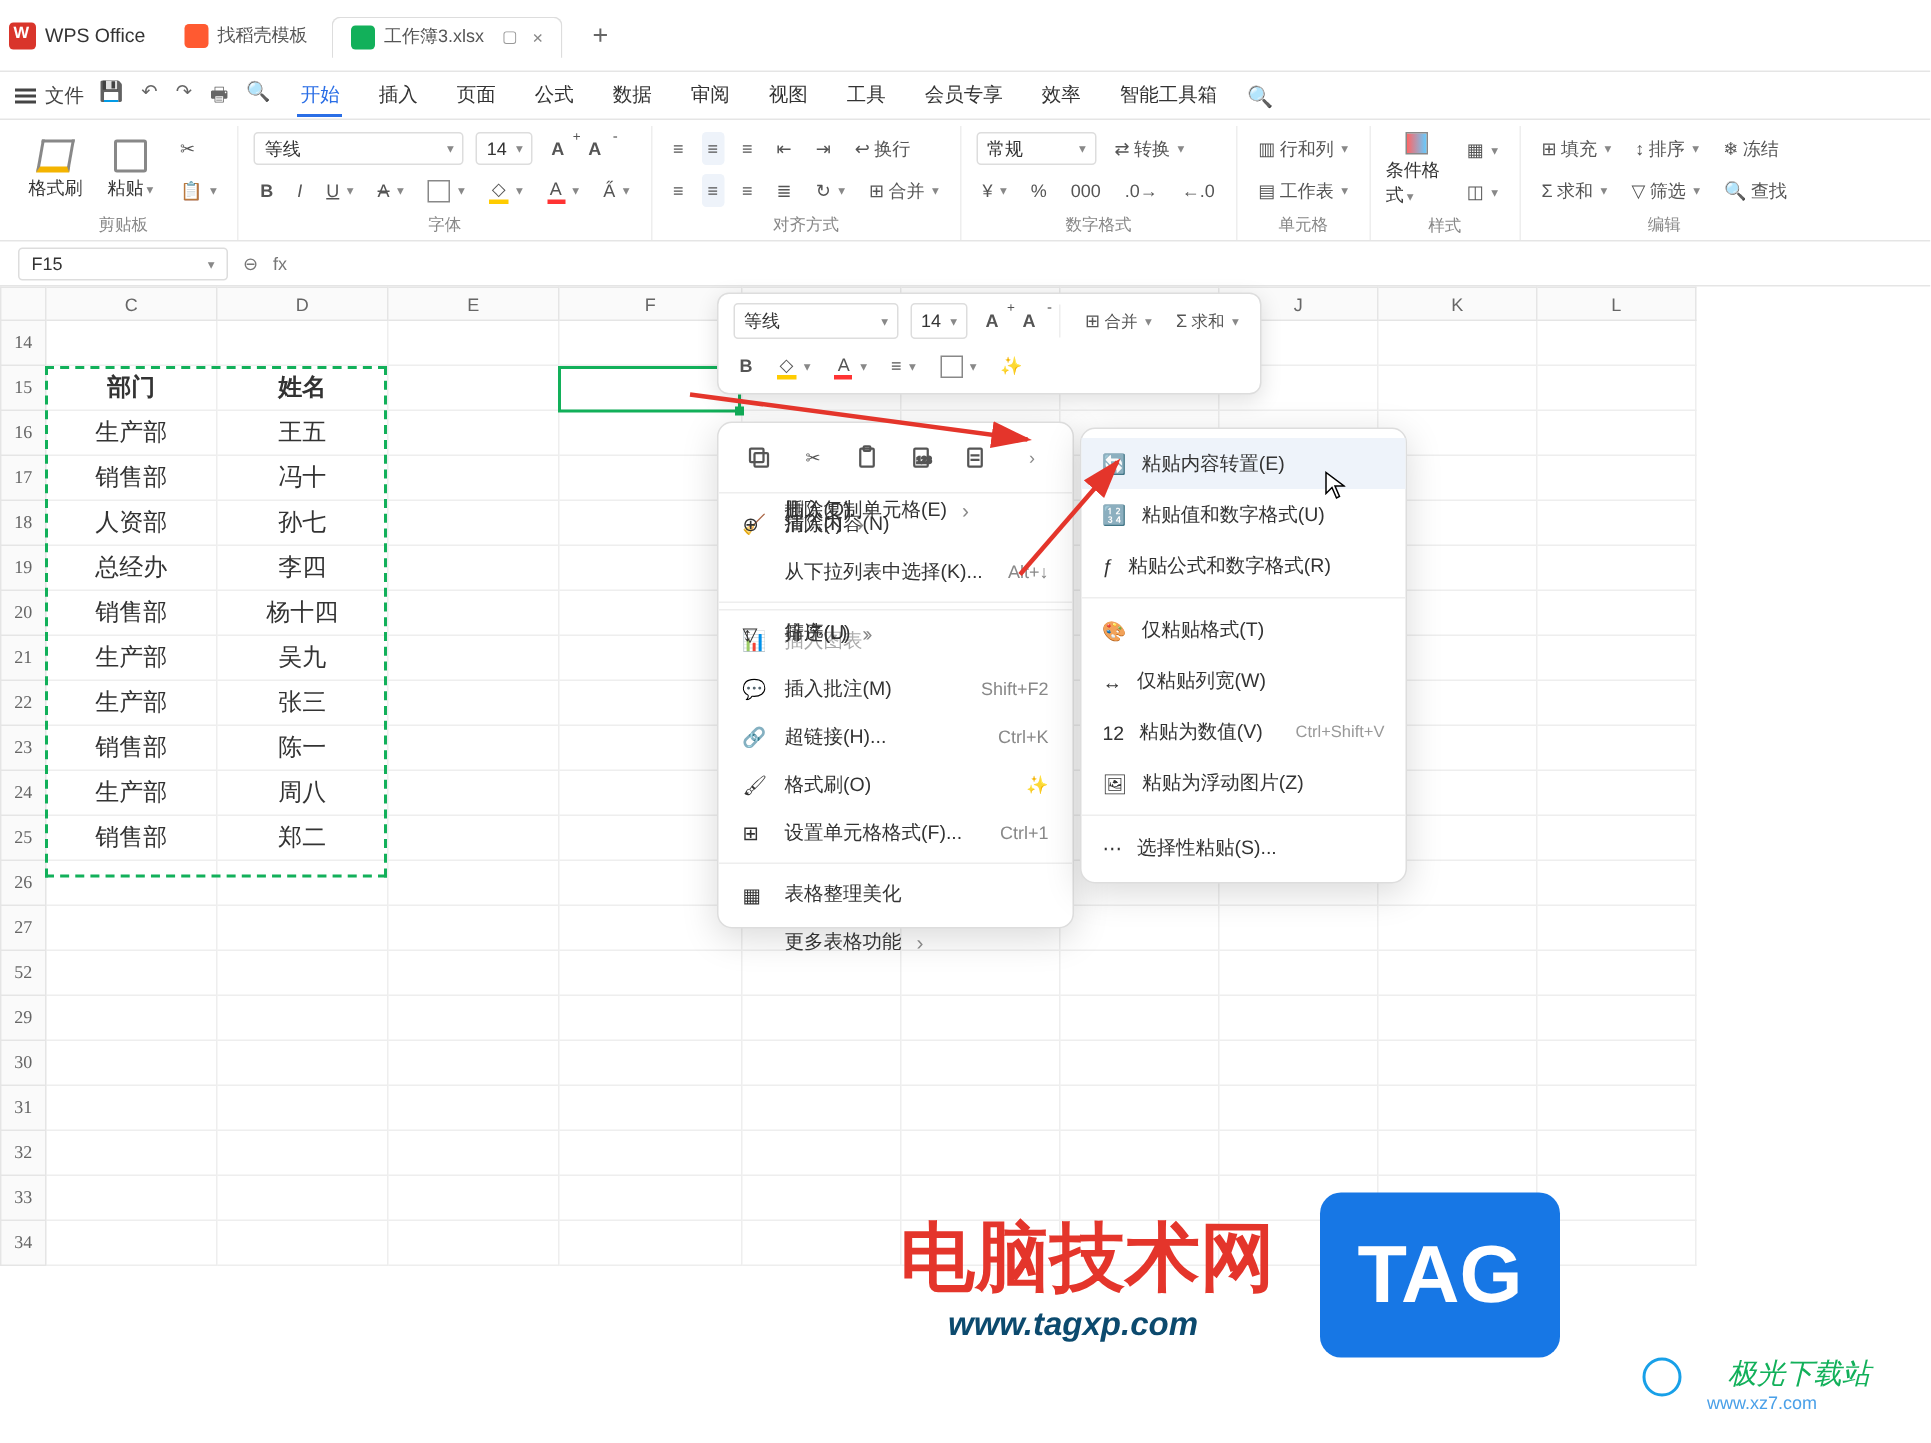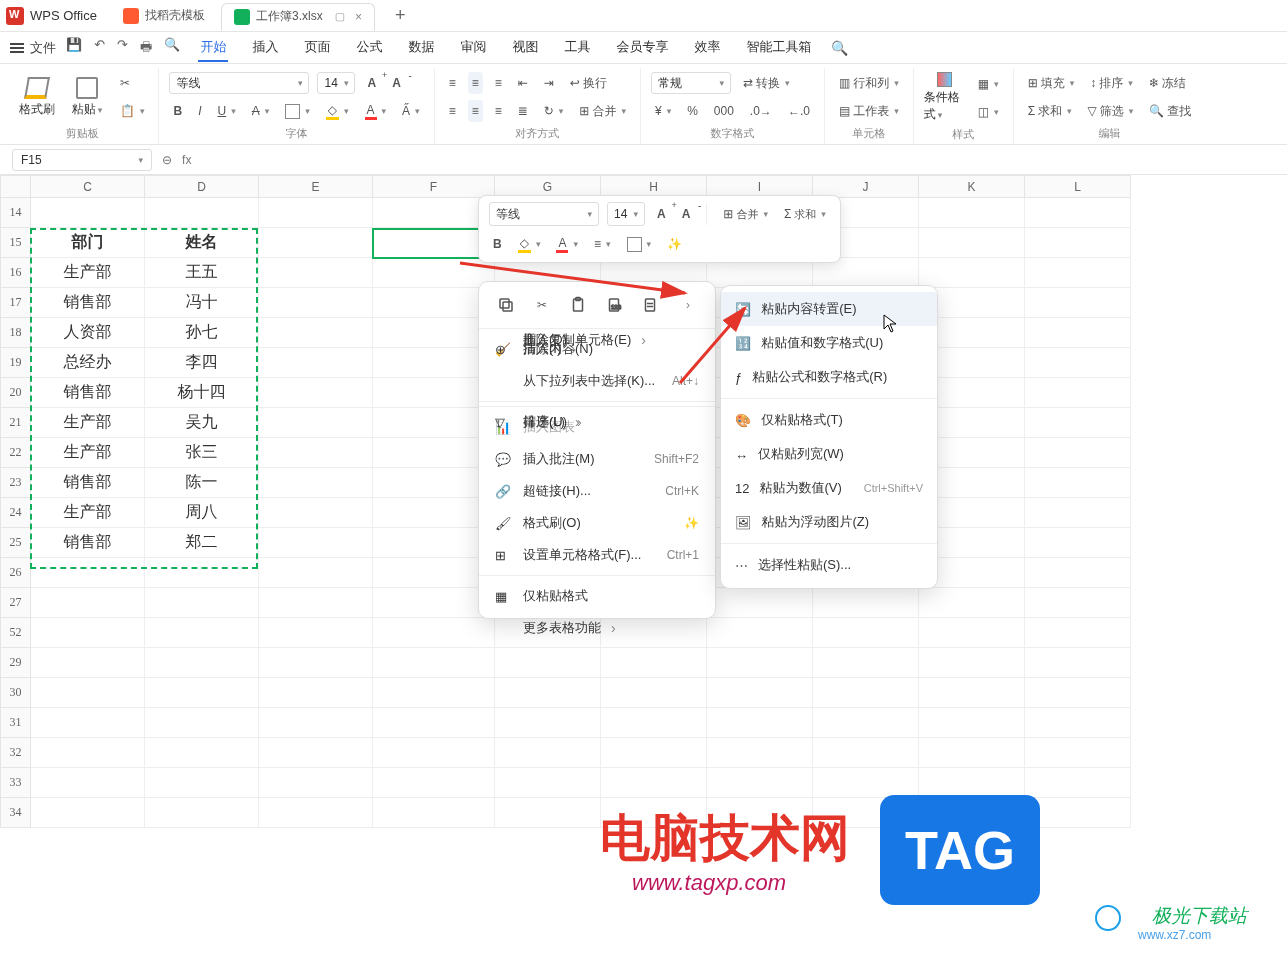--- a/index.html
+++ b/index.html
@@ -1,18 +1,18 @@
 <!DOCTYPE html>
 <html><head>
 <meta charset="utf-8">
 <style>
   * { box-sizing: border-box; }
   body { margin:0; font-family: "Microsoft YaHei", Arial, sans-serif; font-size:12px; color:#333; background:#fff; overflow:hidden; width:1287px; height:962px; position:relative;}
   
-  .title-bar { height:32px; display:flex; align-items:center; padding:0 6px; border-bottom:1px solid #e5e5e5; background:#fff;}
+  .title-bar { height:48px; display:flex; align-items:center; padding:0 6px; border-bottom:1px solid #e5e5e5; background:#fff;}
   .app-logo { width:18px; height:18px; background:#d9352b; border-radius:3px; margin-right:6px; position:relative;}
   .app-logo::before{ content:"W"; color:#fff; font-weight:bold; font-size:11px; position:absolute; left:3px; top:1px;}
   .app-name { font-size:13px; color:#333; margin-right:14px;}
   .tab { display:flex; align-items:center; height:28px; padding:0 12px; border-radius:6px 6px 0 0; margin-right:4px; cursor:pointer; color:#555;}
   .tab .icon { width:16px; height:16px; border-radius:3px; margin-right:6px; display:inline-block;}
   .tab.template .icon{ background:#ff5a31;}
   .tab.file .icon{ background:#12b05a;}
   .tab.active { background:#fff; border:1px solid #ddd; border-bottom:1px solid #fff; position:relative; top:1px;}
   .tab .win { margin-left:12px; color:#999; font-size:11px;}
   .tab .close { margin-left:10px; color:#888;}
@@ -84,21 +84,21 @@
   
   .sub { position:absolute; background:#fff; border:1px solid #ddd; border-radius:10px; box-shadow:0 6px 24px rgba(0,0,0,0.15); padding:6px 0; width:218px;}
   .sub .item{ display:flex; align-items:center; padding:8px 14px; cursor:pointer; gap:10px; font-size:13px; color:#333;}
   .sub .item .r{ margin-left:auto; color:#999; font-size:11px;}
   .sub .item:hover, .sub .item.hl{ background:#eef3fa;}
   .sub hr{border:none;border-top:1px solid #eee; margin:4px 0;}
   
   .arrow{ position:absolute; pointer-events:none;}
   
   .wm1 { position:absolute; font-size:50px; font-weight:bold; color:#e4352b; font-family:"Microsoft YaHei"; }
-  .wm1-sub { position:absolute; font-size:22px; color:#be185d; font-style:italic; font-weight:normal;}
+  .wm1-sub { position:absolute; font-size:22px; color:#0c4a6e; font-style:italic; font-weight:bold;}
   .wm2 { position:absolute; width:160px; height:110px; background:#1777e5; border-radius:14px; color:#fff; font-size:54px; font-weight:bold; display:flex; align-items:center; justify-content:center;}
   .wm3 { position:absolute; font-size:19px; color:#12b05a; font-style:italic;}
   .wm3b{ position:absolute; font-size:12px; color:#4aa0e8;}
   .wm3-logo{ position:absolute; width:26px;height:26px;border:2px solid #18a0e8;border-radius:50%;}
   
   .cursor{ position:absolute; width:14px; height:20px; }
 </style>
 </head>
 <body>
 
@@ -719,21 +719,21 @@
       <span class="r">✨</span>
     </div>
   <div class="item">
       <span style="width:18px">⊞</span>
       <span>设置单元格格式(F)...</span>
       <span class="r">Ctrl+1</span>
     </div>
   <hr>
   <div class="item">
       <span style="width:18px">▦</span>
-      <span>仅粘贴格式</span>
+      <span>表格整理美化</span>
     </div>
   <div class="item arrow">
       <span style="width:18px"></span>
       <span>更多表格功能</span>
     </div>
 </div>
 
 <div class="sub" style="left:720px; top:285px;text-align:center;">
   <div class="item hl">
       <span>🔄</span>

